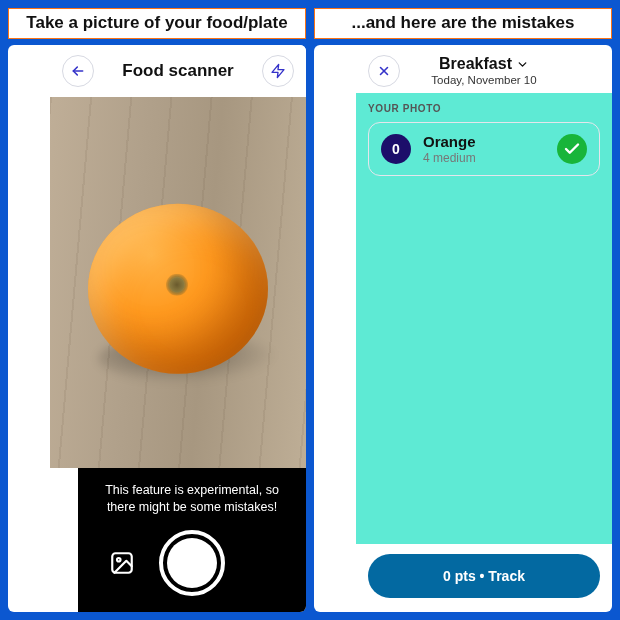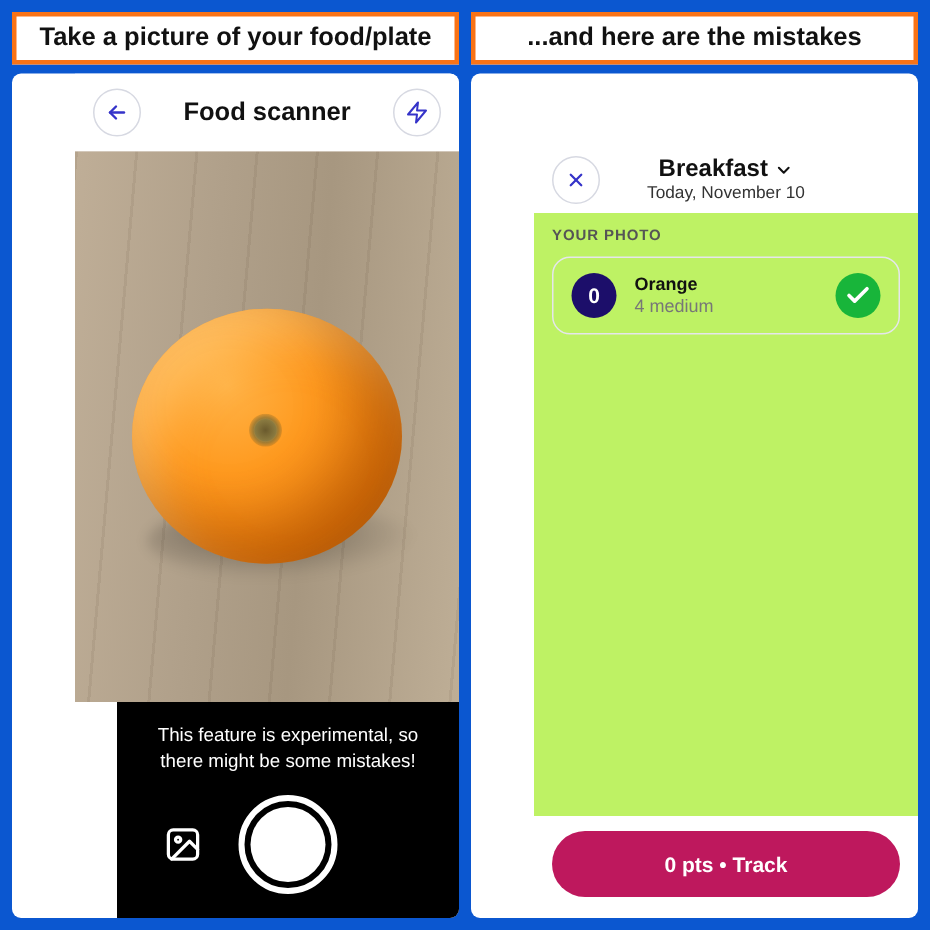--- a/index.html
+++ b/index.html
@@ -13,21 +13,21 @@
     padding: 8px;
     gap: 6px;
   }
   .captions {
     display: flex;
     gap: 8px;
   }
   .caption-box {
     flex: 1;
     background: #fff;
-    border: 3px solid #f97316;
+    border: 1px solid #f97316;
     text-align: center;
     font-weight: 700;
     font-size: 17px;
     padding: 5px 4px;
     color: #111;
     line-height: 1.1;
   }
   .panels {
     flex: 1;
     display: flex;
@@ -154,38 +154,37 @@
   .shutter-inner {
     width: 50px;height:50px;border-radius:50%;background:#fff;
   }
 
   
   .results-header {
     display:flex;
     align-items:center;
     padding: 10px 12px 6px;
     gap: 5px;
-    margin-top: 45px;
   }
   .meal-block {
     flex:1;
     text-align:center;
   }
   .meal-row {
     display:inline-flex;align-items:center;gap:4px;
     font-weight:700;font-size:16px;color:#111;cursor:pointer;
   }
   .meal-date {
     font-size:11.5px;color:#333;margin-top:1px;
   }
   .header-spacer { width:32px; }
   .results-body {
     flex:1;
     padding: 10px 12px;
-    background:#bef264;
+    background:#5eead4;
     overflow-y:auto;
   }
   .section-label {
     font-size:10px;
     letter-spacing:0.6px;
     color:#555;
     font-weight:700;
   }
   .food-card {
     margin-top:8px;
@@ -197,32 +196,32 @@
     gap:12px;
     cursor:pointer;
   }
   .pts-badge {
     width:30px;height:30px;border-radius:50%;
     background:#1c0e6a;color:#fff;
     display:flex;align-items:center;justify-content:center;
     font-weight:700;font-size:14px;
   }
   .food-info { flex:1; }
-  .food-name { font-weight:700;font-size:12px;color:#111; }
+  .food-name { font-weight:700;font-size:15px;color:#111; }
   .food-portion { font-size:12px;color:#777;margin-top:1px; }
   .check-badge {
     width:30px;height:30px;border-radius:50%;
     background:#18b53a;display:flex;align-items:center;justify-content:center;color:#fff;
   }
   .results-footer {
     padding: 10px 12px 14px;
   }
   .track-btn {
     width:100%;
-    background:#be185d;
+    background:#0369a1;
     color:#fff;
     border:none;
     border-radius:999px;
     padding:14px 10px;
     font-size:14px;
     font-weight:700;
     cursor:pointer;
   }
 </style>
 </head>

